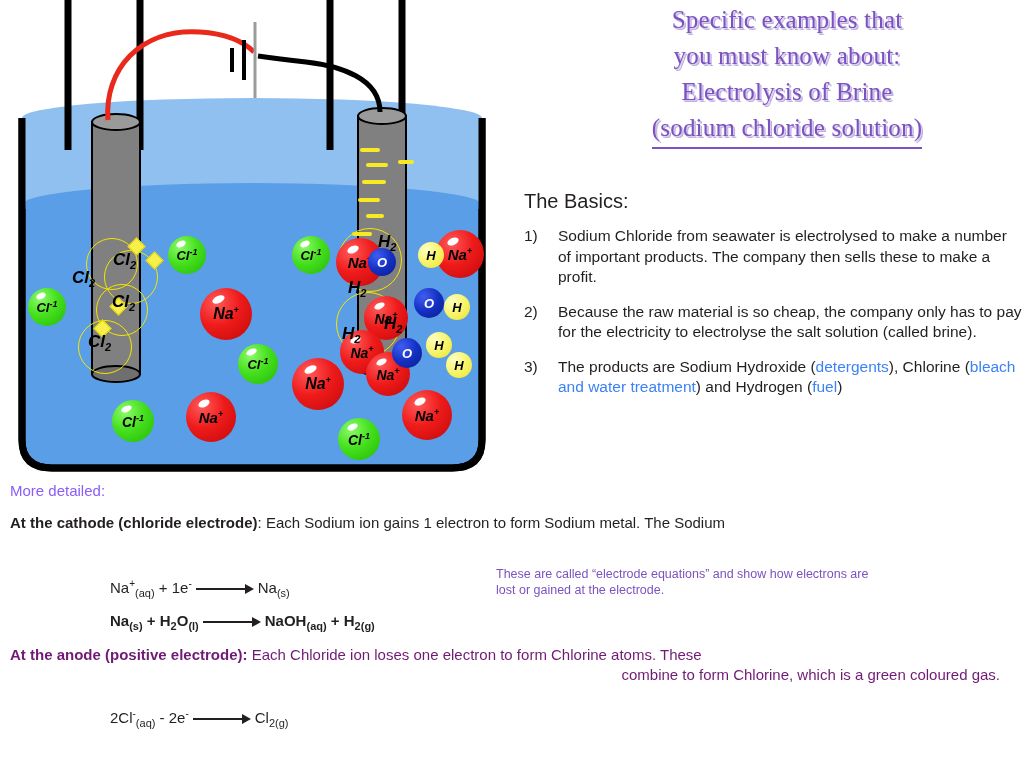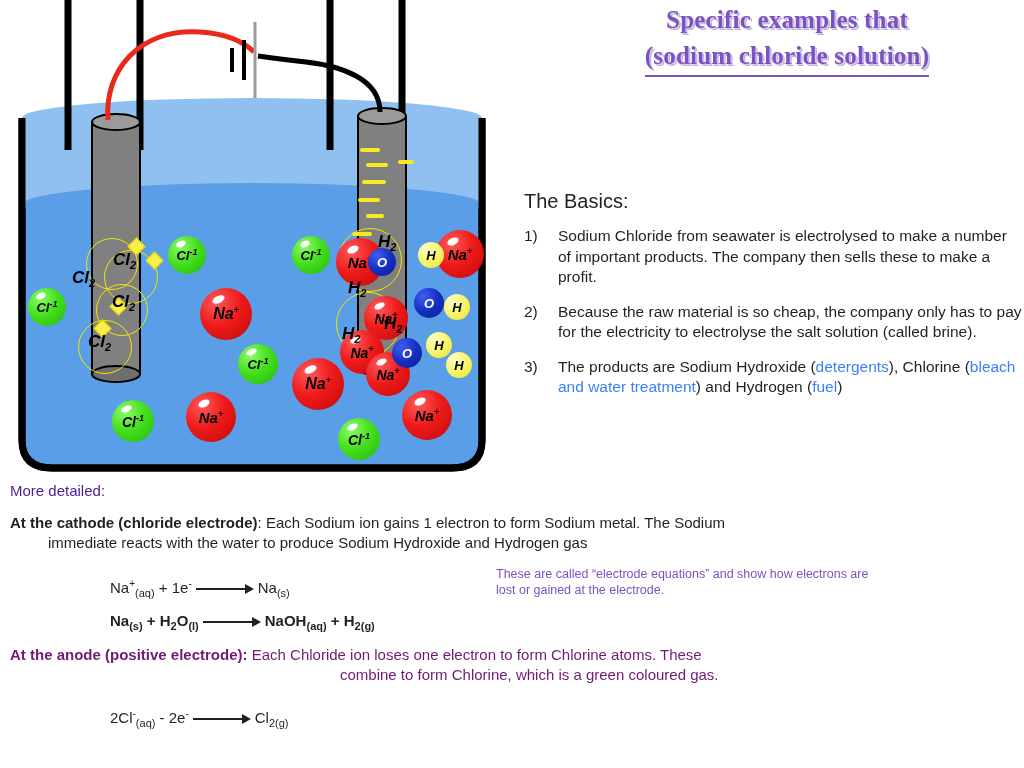--- a/index.html
+++ b/index.html
@@ -1,38 +1,38 @@
 <!DOCTYPE html>
 <html><head>
 <meta charset="utf-8">
 <style>
   html,body{margin:0;padding:0;}
   body{width:1024px;height:768px;background:#ffffff;font-family:"Liberation Sans",sans-serif;position:relative;overflow:hidden;}
 
   
   #title{position:absolute;left:552px;top:2px;width:470px;text-align:center;
-         font-family:"Liberation Serif",serif;font-weight:bold;font-size:25px;line-height:36px;
+         font-family:"Liberation Serif",serif;font-weight:normal;font-size:25px;line-height:36px;
          color:#7b52c0;letter-spacing:.2px;
          text-shadow:1px 1px 0 #d8cdee, 2px 2px 0 #bdb0dd;}
   #title .lastline{border-bottom:2px solid #7b52c0;display:inline-block;padding-bottom:1px;}
 
   
   #basics-head{position:absolute;left:524px;top:190px;font-size:20px;color:#231f20;}
   #basics-list{position:absolute;left:524px;top:226px;width:498px;font-size:15.5px;color:#231f20;line-height:20.5px;}
   .bitem{display:flex;margin-bottom:14px;}
   .bnum{width:34px;flex:0 0 34px;}
   .btxt{flex:1;}
   .purple{color:#3b82f6;}
 
   
-  #more-detailed{position:absolute;left:10px;top:482px;font-size:15px;color:#4c1d95;}
+  #more-detailed{position:absolute;left:10px;top:482px;font-size:15px;color:#8b5cf6;}
   #cathode{position:absolute;left:10px;top:513px;width:990px;font-size:15px;color:#231f20;line-height:20px;}
   #cathode .ind{display:block;padding-left:38px;}
   #anode{position:absolute;left:10px;top:645px;width:990px;font-size:15px;color:#701a75;line-height:20px;}
-  #anode .ind{display:block;padding-left:330px;}
+  #anode .ind{display:block;padding-left:330px;text-align:right;}
   b{font-weight:bold;}
 
   .eq{position:absolute;font-size:15px;color:#231f20;white-space:nowrap;}
   .eq sub{font-size:11px;}
   .eq sup{font-size:10px;}
   .arrow{display:inline-block;position:relative;width:58px;height:8px;vertical-align:middle;margin:0 4px;}
   .arrow:before{content:"";position:absolute;left:0;top:3px;width:50px;height:1.6px;background:#231f20;}
   .arrow:after{content:"";position:absolute;right:0;top:-1px;border-left:9px solid #231f20;border-top:5px solid transparent;border-bottom:5px solid transparent;}
   #eq1{left:110px;top:578px;}
   #eq2{left:110px;top:612px;font-weight:bold;}
@@ -52,20 +52,22 @@
   .h{background:radial-gradient(circle at 32% 28%, #ffffc2 0%, #f7f46a 50%, #e9e22a 100%);}
   .cl2{position:absolute;border:1.2px solid #f4e600;border-radius:50%;background:transparent;}
   .diamond{position:absolute;width:11px;height:11px;background:#f7ef4a;transform:rotate(45deg);border:1px solid #d9cf10;}
   .bubble{position:absolute;background:#f7e924;height:4px;border-radius:2px;}
 </style>
 </head>
 <body>
 
 <div id="title">
   <div>Specific examples that</div>
+  <div>you must know about:</div>
+  <div>Electrolysis of Brine</div>
   <div><span class="lastline">(sodium chloride solution)</span></div>
 </div>
 
 <div id="basics-head">The Basics:</div>
 <div id="basics-list">
   <div class="bitem">
     <div class="bnum">1)</div>
     <div class="btxt">Sodium Chloride from seawater is electrolysed to make a number of important products. The company then sells these to make a profit.</div>
   </div>
   <div class="bitem">
@@ -77,21 +79,20 @@
     <div class="btxt">
       <span>The products are Sodium Hydroxide (</span><span class="purple">detergents</span><span>), Chlorine (</span><span class="purple">bleach and water treatment</span><span>) and Hydrogen (</span><span class="purple">fuel</span><span>)</span>
     </div>
   </div>
 </div>
 
 <div id="more-detailed">More detailed:</div>
 
 <div id="cathode">
   <b>At the cathode (chloride electrode)</b><span>: Each Sodium ion gains 1 electron to form  Sodium metal. The Sodium</span>
-  <span class="ind">immediate reacts with the water to produce Sodium Hydroxide and Hydrogen gas</span>
 </div>
 
 <div id="anode">
   <b>At the anode (positive electrode):</b><span>  Each Chloride ion loses one electron to form Chlorine atoms. These</span>
   <span class="ind">combine to form Chlorine, which is a green coloured gas.</span>
 </div>
 
 <div id="note">These are called “electrode equations” and show how electrons are lost or gained at the electrode.</div>
 
 <div class="eq" id="eq1">

